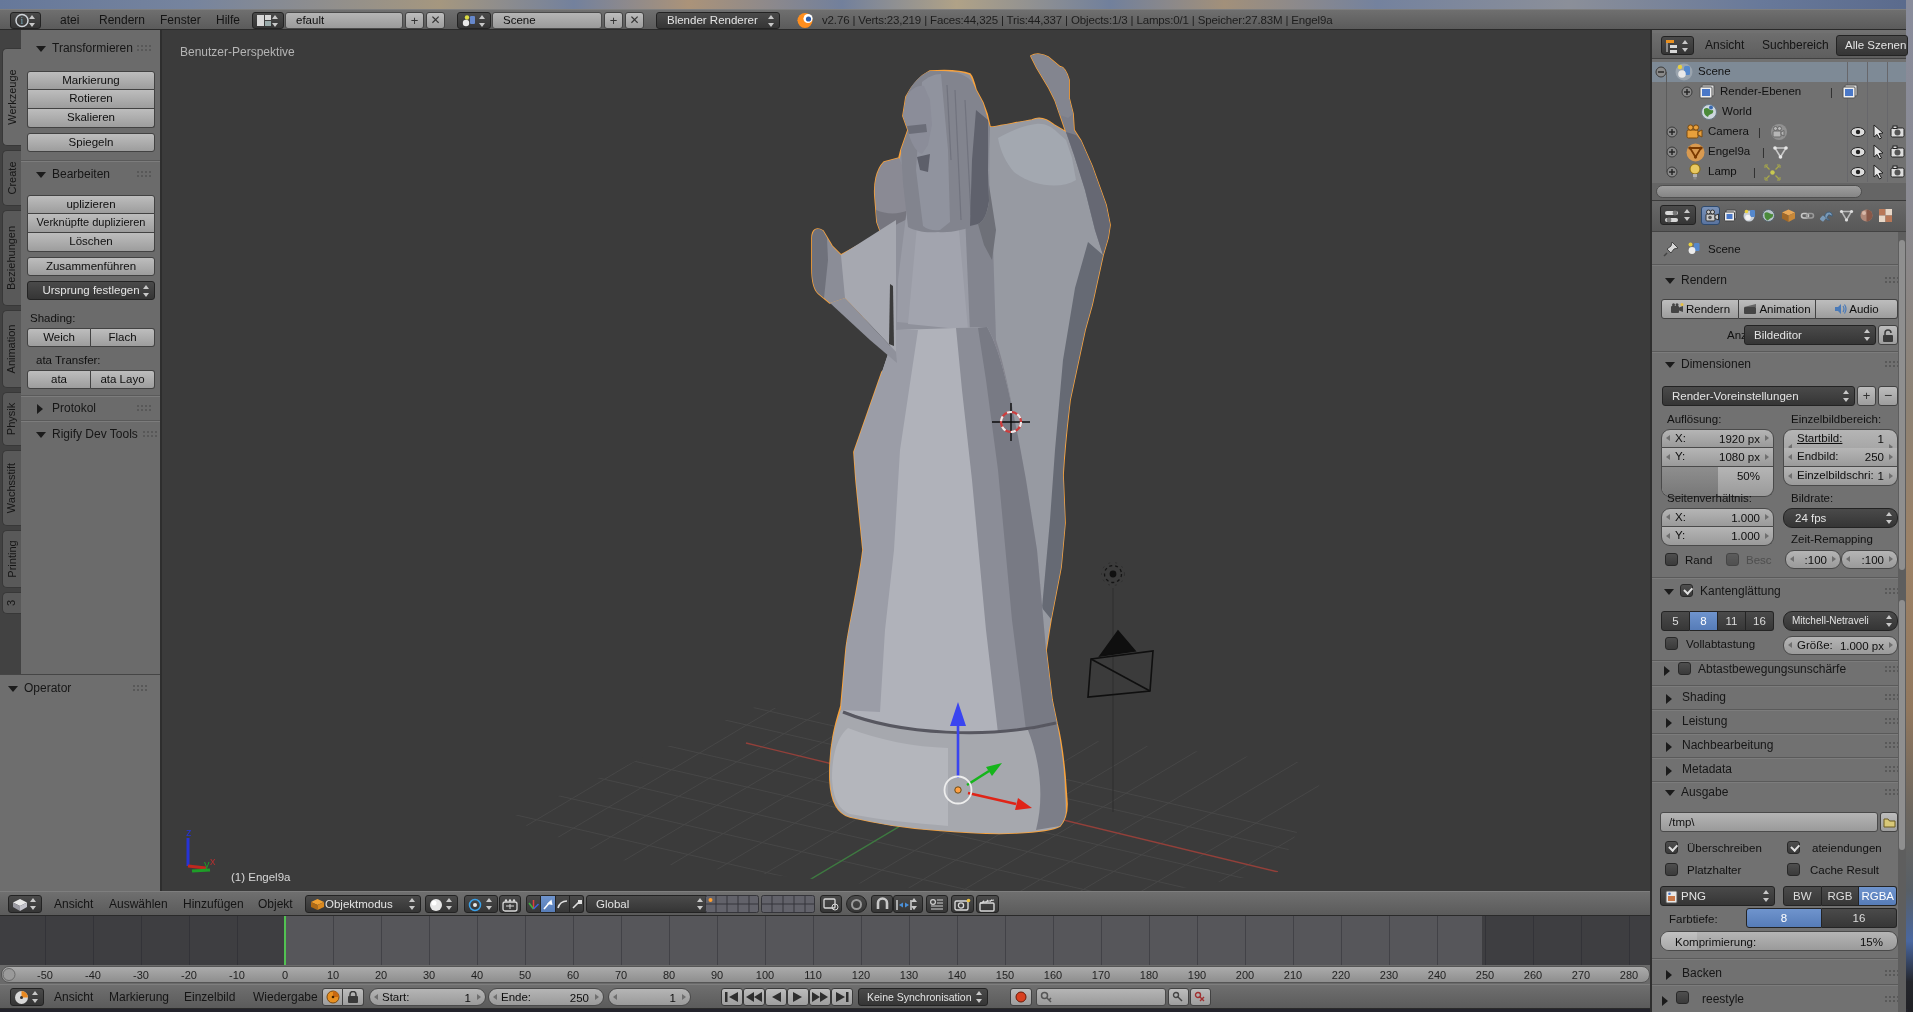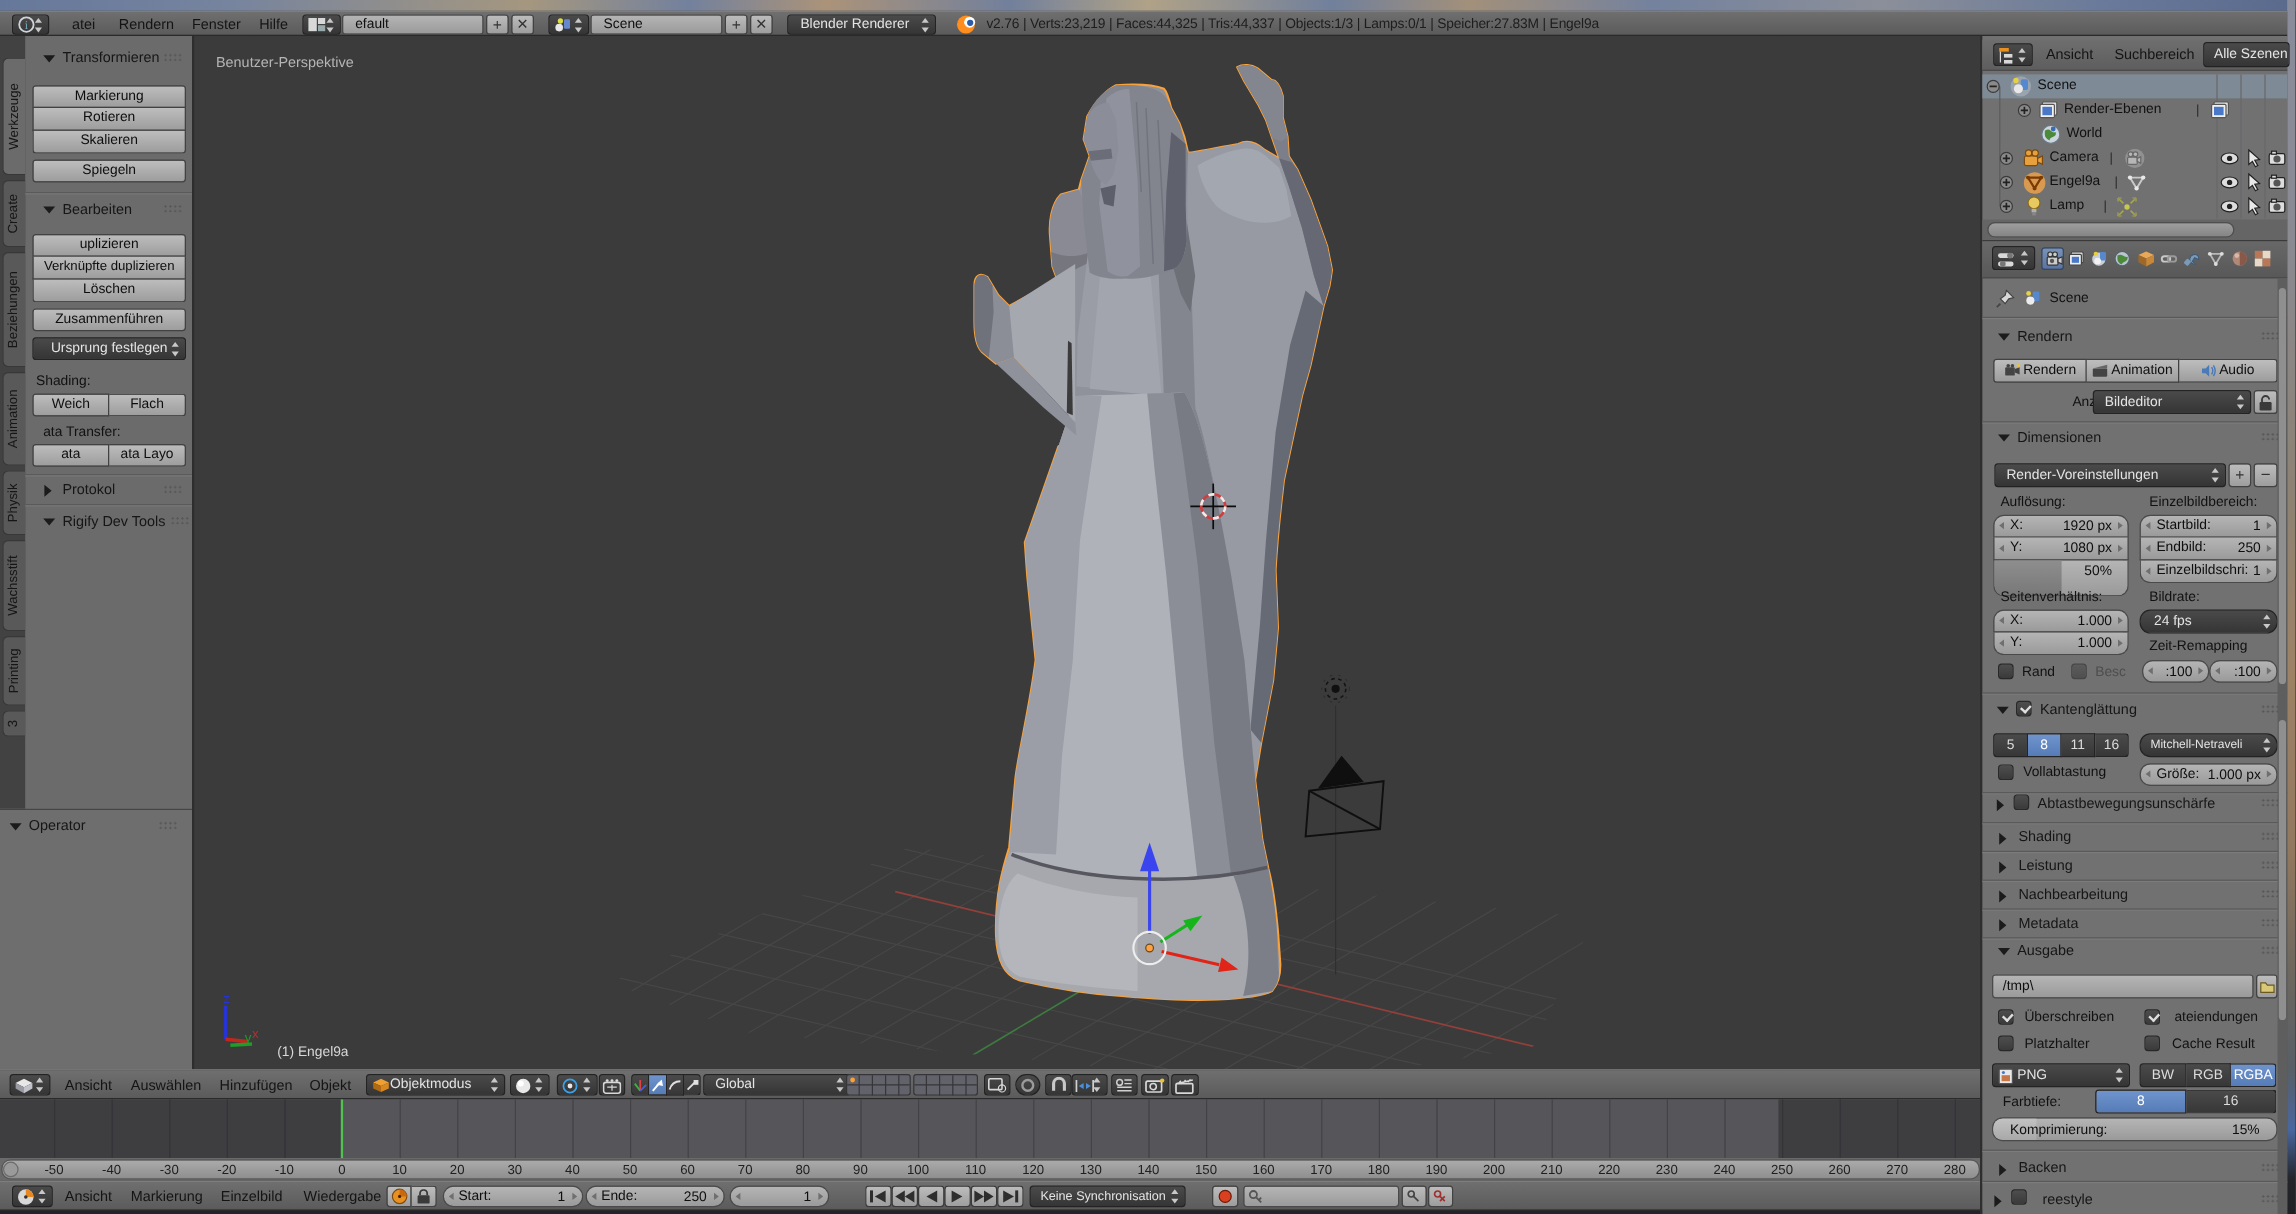--- a/index.html
+++ b/index.html
@@ -809,21 +809,21 @@
 <div class="abs btn" style="left:1857px;top:386px;width:19px;height:20px;line-height:18px;font-size:13px;color:#333">+</div>
 <div class="abs btn" style="left:1878px;top:386px;width:20px;height:20px;line-height:17px;font-size:14px;color:#333">−</div>
 <span class="lbl" style="left:1667px;top:413px">Auflösung:</span>
 <span class="lbl" style="left:1791px;top:413px">Einzelbildbereich:</span>
 <div class="abs fld" style="left:1661px;top:429px;width:113px;height:19px;border-radius:9px 9px 0 0;"><span class="la"></span><span class="ra"></span><span style="margin-left:13px;line-height:17px">X:</span><span style="position:absolute;right:13px;line-height:19px">1920 px</span></div>
 <div class="abs fld" style="left:1661px;top:448px;width:113px;height:19px;border-radius:0;border-top:none;"><span class="la"></span><span class="ra"></span><span style="margin-left:13px;line-height:17px">Y:</span><span style="position:absolute;right:13px;line-height:19px">1080 px</span></div>
 <div class="abs fld" style="left:1661px;top:467px;width:113px;height:30px;border-radius:0 0 9px 9px;border-top:none;overflow:hidden">
       <div style="position:absolute;left:0;top:0;width:50%;height:100%;background:linear-gradient(#8e8e8e,#787878)"></div>
       <span style="position:absolute;right:13px;line-height:19px">50%</span>
     </div>
-<div class="abs fld" style="left:1783px;top:429px;width:115px;height:19px;border-radius:9px 9px 0 0;"><span class="la"></span><span class="ra"></span><span style="margin-left:13px;line-height:17px">Startbild:</span><span style="position:absolute;right:13px;line-height:19px">1</span></div>
+<div class="abs fld" style="left:1783px;top:429px;width:115px;height:36px;border-radius:9px 9px 0 0;text-decoration:underline;"><span class="la"></span><span class="ra"></span><span style="margin-left:13px;line-height:17px">Startbild:</span><span style="position:absolute;right:13px;line-height:19px">1</span></div>
 <div class="abs fld" style="left:1783px;top:448px;width:115px;height:19px;border-radius:0;border-top:none;"><span class="la"></span><span class="ra"></span><span style="margin-left:13px;line-height:17px">Endbild:</span><span style="position:absolute;right:13px;line-height:19px">250</span></div>
 <div class="abs fld" style="left:1783px;top:467px;width:115px;height:19px;border-radius:0 0 9px 9px;border-top:none;"><span class="la"></span><span class="ra"></span><span style="margin-left:13px;line-height:17px">Einzelbildschri:</span><span style="position:absolute;right:13px;line-height:19px">1</span></div>
 <span class="lbl" style="left:1667px;top:492px">Seitenverhältnis:</span>
 <span class="lbl" style="left:1791px;top:492px">Bildrate:</span>
 <div class="abs fld" style="left:1661px;top:508px;width:113px;height:19px;border-radius:9px 9px 0 0;"><span class="la"></span><span class="ra"></span><span style="margin-left:13px;line-height:17px">X:</span><span style="position:absolute;right:13px;line-height:19px">1.000</span></div>
 <div class="abs fld" style="left:1661px;top:527px;width:113px;height:19px;border-radius:0 0 9px 9px;border-top:none;"><span class="la"></span><span class="ra"></span><span style="margin-left:13px;line-height:17px">Y:</span><span style="position:absolute;right:13px;line-height:19px">1.000</span></div>
 <div class="abs dd ddr" style="left:1783px;top:508px;width:115px;height:20px"><span style="margin-left:11px;line-height:18px">24 fps</span><span class="ud"></span></div>
 <span class="lbl" style="left:1791px;top:533px">Zeit-Remapping</span>
 <div class="abs fld" style="left:1785px;top:550px;width:56px;height:19px;border-radius:9px;">
       <span class="la"></span>

